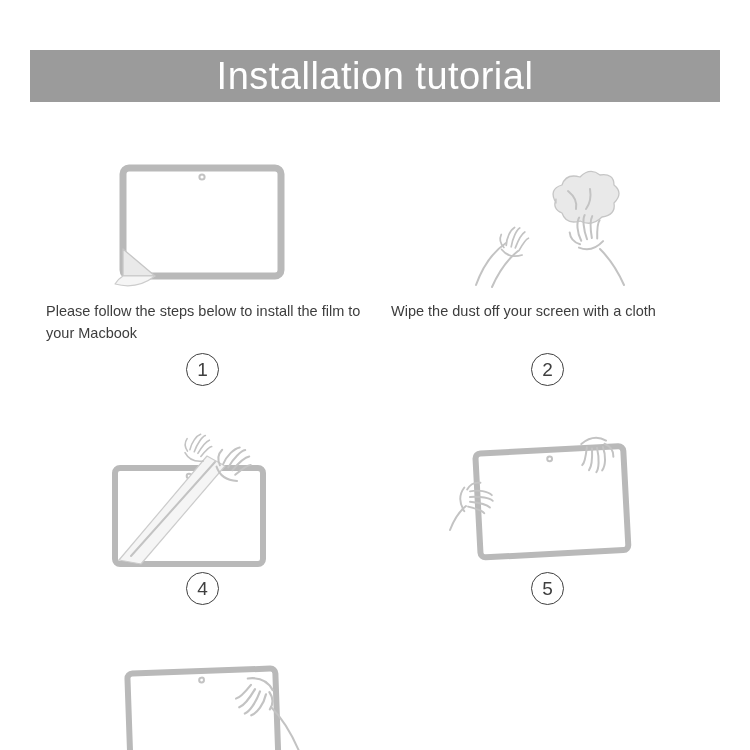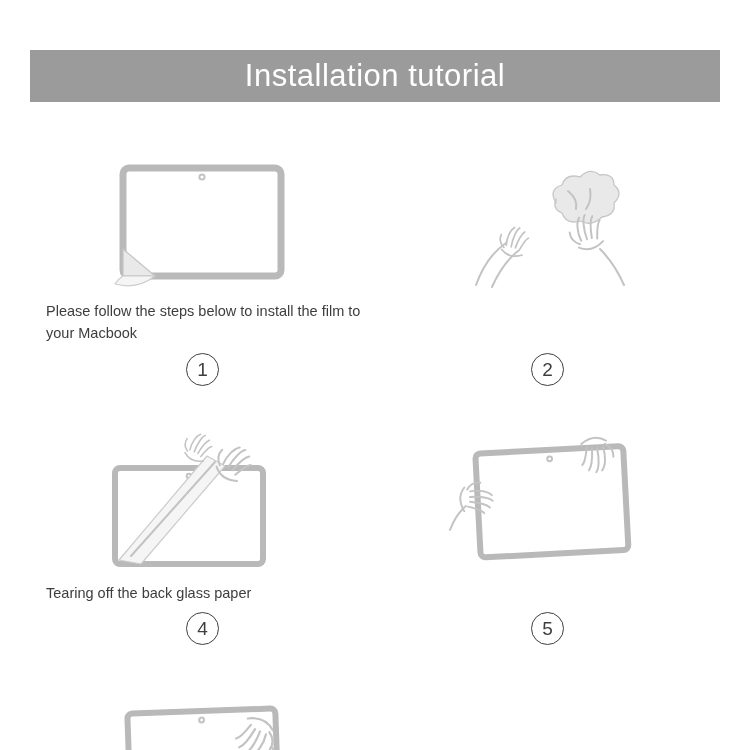--- a/index.html
+++ b/index.html
@@ -1,19 +1,19 @@
 <!DOCTYPE html>
 <html><head>
 <meta charset="utf-8">
 <style>
   html,body{margin:0;padding:0;background:#ffffff;}
   body{font-family:"Liberation Sans","DejaVu Sans",sans-serif;}
   .page{position:relative;width:750px;height:750px;background:#ffffff;overflow:hidden;margin:0 auto;}
   .banner{margin:50px 30px 0 30px;height:52px;background:#9b9b9b;display:flex;align-items:center;justify-content:center;}
-  .banner-title{color:#ffffff;font-size:31px;font-weight:400;letter-spacing:.5px;}
+  .banner-title{color:#ffffff;font-size:38px;font-weight:400;letter-spacing:.5px;}
   .grid{margin-top:56px;padding:0 30px;display:grid;grid-template-columns:repeat(2,1fr);row-gap:40px;align-items:stretch;}
   .step{display:flex;flex-direction:column;}
   .illus{height:132px;display:flex;align-items:center;justify-content:center;}
   .illus.tall{height:140px;}
   .desc{margin:10px 0 8px 0;padding:0 6px 0 16px;font-size:14.5px;line-height:1.55;color:#3d3d3d;}
   .num-circle{margin-top:auto;margin-bottom:6px;align-self:center;width:31px;height:31px;border:1.6px solid #3f3f3f;border-radius:50%;display:flex;align-items:center;justify-content:center;}
   .num-circle span{font-size:19px;color:#3f3f3f;line-height:1;}
   
   .lnA{fill:none;stroke:#c3c3c3;stroke-width:2;stroke-linecap:round;stroke-linejoin:round;}
   .frame{fill:#ffffff;stroke:#b9b9b9;}
@@ -66,20 +66,21 @@
           <g class="lnA" transform="translate(64,88) rotate(15) scale(0.85)">
             <path d="M-7 0 C-9 -9 -7 -19 -3 -23"></path>
               <path d="M-1 0 C-2 -11 0 -21 3 -24"></path>
             <path d="M4 0 C5 -10 7 -18 10 -21"></path>
               <path d="M9 2 C11 -6 13 -13 16 -15"></path>
             <path d="M-9 3 C-14 0 -17 -5 -16 -11"></path>
               <path d="M-11 6 C-3 12 6 11 14 6"></path>
           </g>
         </svg>
       </div>
+      <p class="desc">Wipe the dust off your screen with a cloth</p>
       <div class="num-circle">
           <span>2</span>
         </div>
     </div>
 
 
     <div class="step">
       <div class="illus tall">
         <svg width="200" height="140" viewBox="0 0 200 140">
           <rect class="frame" stroke-width="6" x="12" y="36" width="148" height="96" rx="5"></rect>
@@ -97,21 +98,20 @@
           <g class="lnA" transform="translate(92,20) rotate(25) scale(0.8)">
             <path d="M-7 0 C-9 -9 -7 -19 -3 -23"></path>
               <path d="M-1 0 C-2 -11 0 -21 3 -24"></path>
             <path d="M4 0 C5 -10 7 -18 10 -21"></path>
               <path d="M9 2 C11 -6 13 -13 16 -15"></path>
             <path d="M-9 3 C-14 0 -17 -5 -16 -11"></path>
               <path d="M-11 6 C-3 12 6 11 14 6"></path>
           </g>
         </svg>
       </div>
-      <p class="desc">Tearing off the back glass paper</p>
       <div class="num-circle">
           <span>4</span>
         </div>
     </div>
 
     <div class="step">
       <div class="illus tall">
         <svg width="200" height="140" viewBox="0 0 200 140">
           <g transform="rotate(-3 100 72)">
             <rect class="frame" stroke-width="6" x="30" y="18" width="148" height="104" rx="5"></rect>

